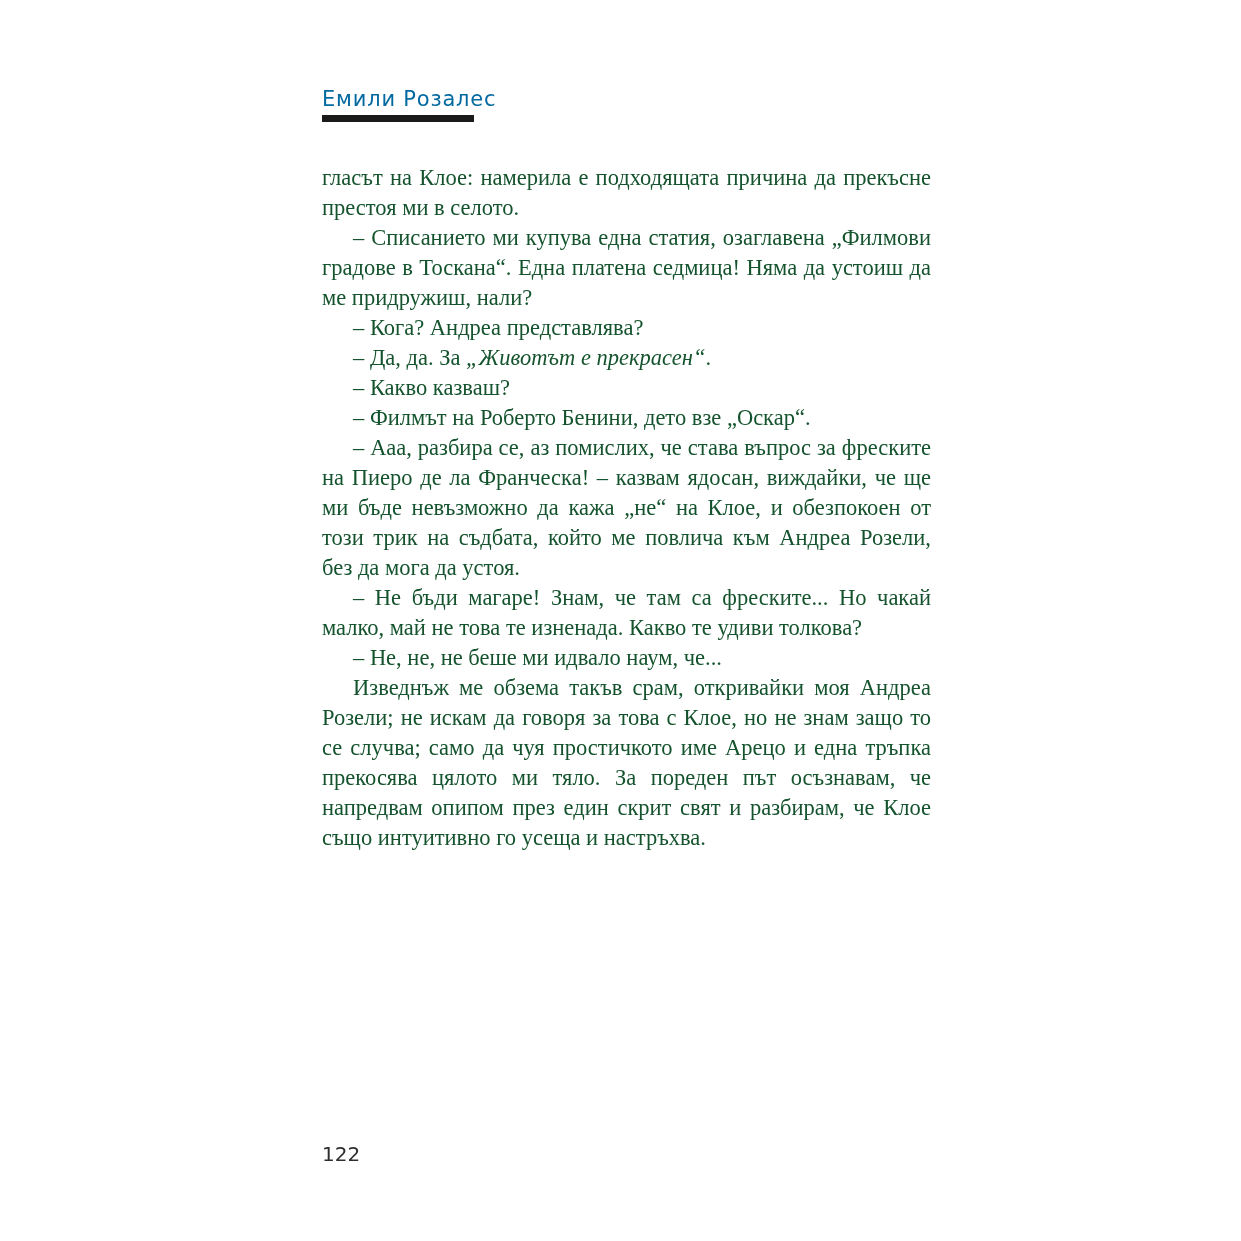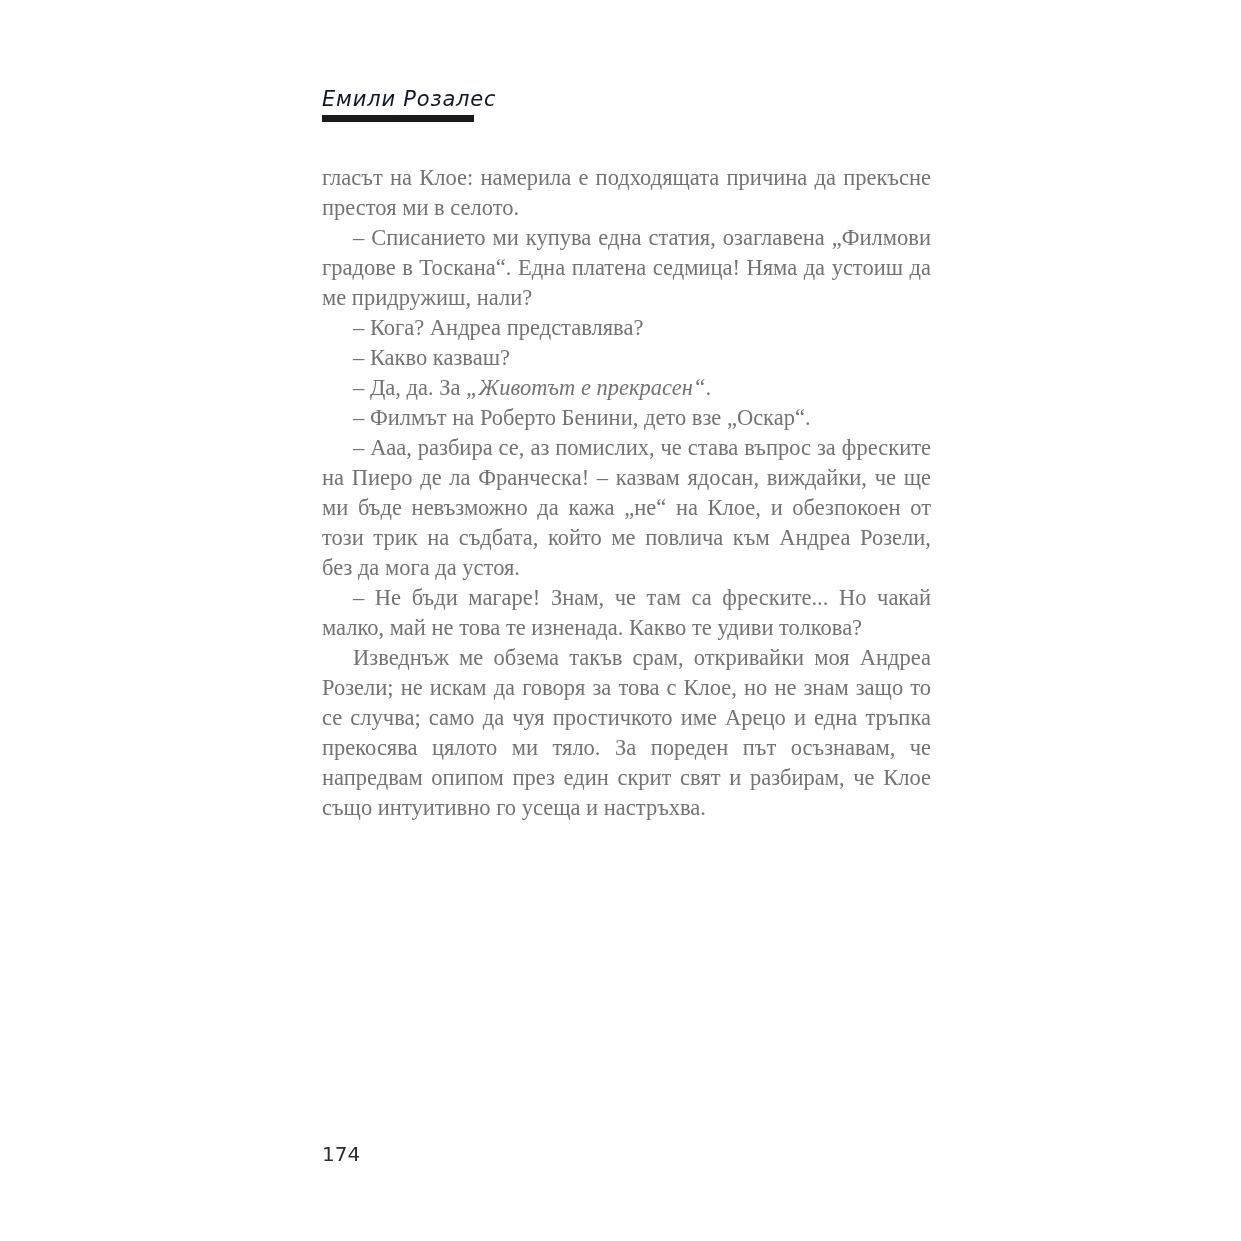--- a/index.html
+++ b/index.html
@@ -19,45 +19,44 @@
     background: #ffffff;
   }
   .running-head {
     position: absolute;
     left: 322px;
     top: 88px;
     width: 300px;
   }
   .author-name {
     font-family: "DejaVu Sans", sans-serif;
-    font-style: italic;
     font-weight: 400;
     font-size: 21px;
     letter-spacing: 0.8px;
-    color: #0f172a;
+    color: #0369a1;
     line-height: 22px;
   }
   .head-rule {
     width: 152px;
     height: 7px;
     background: #1a1a1a;
     margin-top: 5px;
   }
   .body-text {
     position: absolute;
     left: 322px;
     top: 163px;
     width: 609px;
   }
   .body-text p {
     margin: 0;
     font-family: "Liberation Serif", "DejaVu Serif", serif;
     font-size: 22.5px;
     line-height: 30px;
-    color: #737373;
+    color: #14532d;
     text-align: justify;
     text-indent: 31px;
   }
   .body-text p.no-indent {
     text-indent: 0;
   }
   .body-text em {
     font-style: italic;
   }
   .page-number {
@@ -76,23 +75,24 @@
 
   <header class="running-head">
     <div class="author-name">Емили Розалес</div>
     <div class="head-rule"></div>
   </header>
 
   <main class="body-text">
       <p class="no-indent"><span>гласът на Клое: намерила е подходящата причина да прекъсне престоя ми в селото.</span></p>
       <p><span>– Списанието ми купува една статия, озаглавена „Филмови градове в Тоскана“. Една платена седмица! Няма да устоиш да ме придружиш, нали?</span></p>
       <p><span>– Кога? Андреа представлява?</span></p>
+      <p><span>– Да, да. За </span><em>„Животът е прекрасен“</em><span>.</span></p>
       <p><span>– Какво казваш?</span></p>
-      <p><span>– Да, да. За </span><em>„Животът е прекрасен“</em><span>.</span></p>
       <p><span>– Филмът на Роберто Бенини, дето взе „Оскар“.</span></p>
       <p><span>– Ааа, разбира се, аз помислих, че става въпрос за фреските на Пиеро де ла Франческа! – казвам ядосан, виждайки, че ще ми бъде невъзможно да кажа „не“ на Клое, и обезпокоен от този трик на съдбата, който ме повлича към Андреа Розели, без да мога да устоя.</span></p>
       <p><span>– Не бъди магаре! Знам, че там са фреските... Но чакай малко, май не това те изненада. Какво те удиви толкова?</span></p>
+      <p><span>– Не, не, не беше ми идвало наум, че...</span></p>
       <p><span>Изведнъж ме обзема такъв срам, откривайки моя Андреа Розели; не искам да говоря за това с Клое, но не знам защо то се случва; само да чуя простичкото име Арецо и една тръпка прекосява цялото ми тяло. За пореден път осъзнавам, че напредвам опипом през един скрит свят и разбирам, че Клое също интуитивно го усеща и настръхва.</span></p>
     </main>
 
-  <div class="page-number">174</div>
+  <div class="page-number">122</div>
 
 </div>
 
 </body></html>

